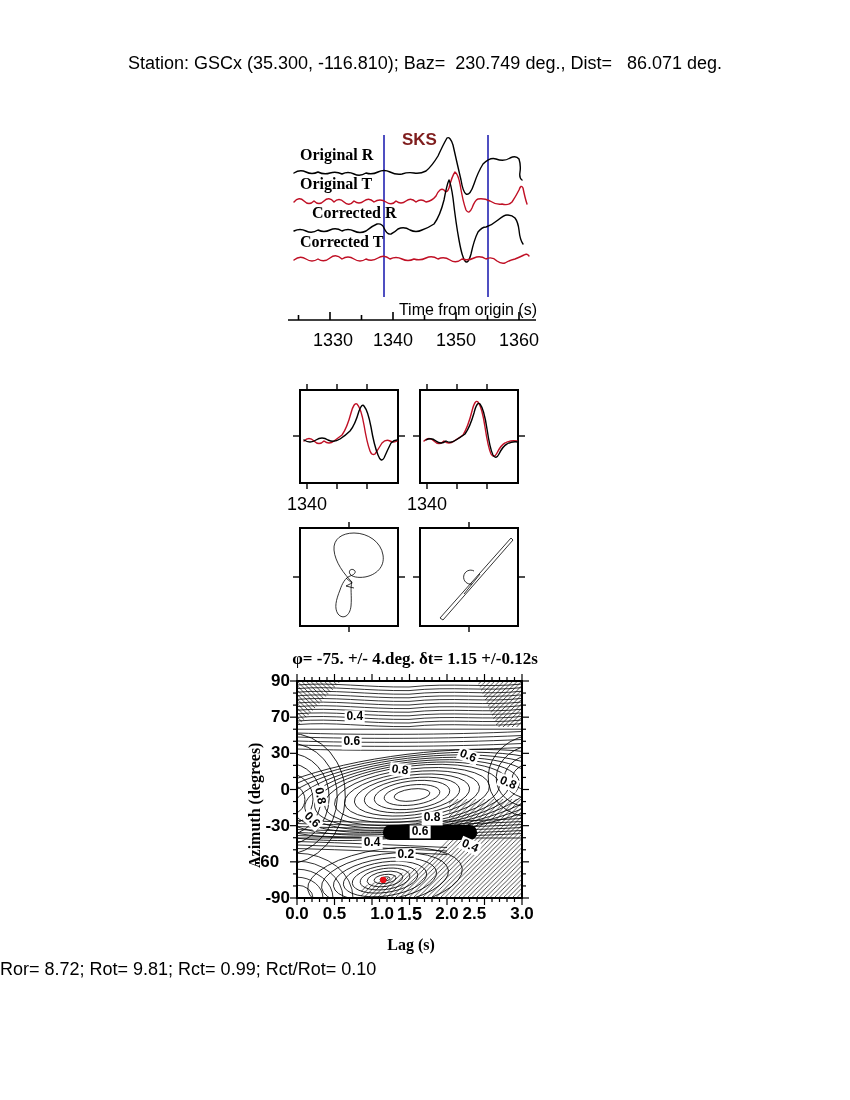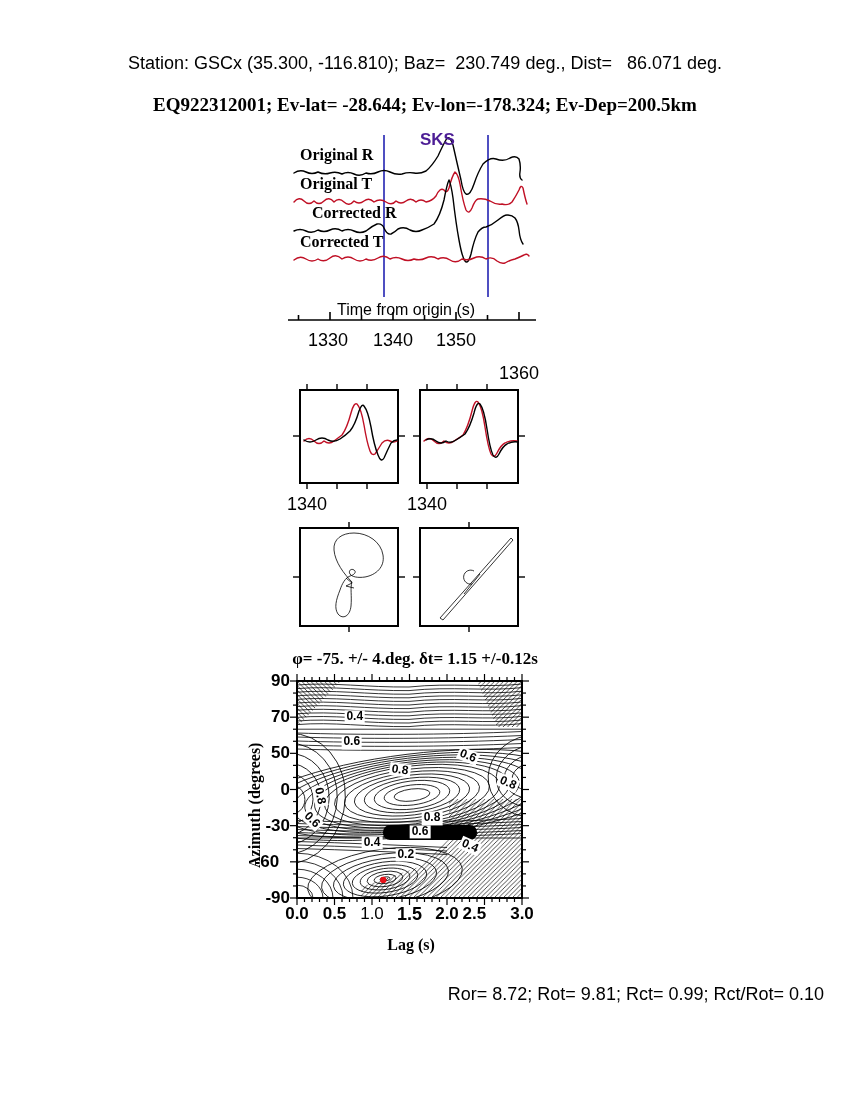--- a/index.html
+++ b/index.html
@@ -9,33 +9,32 @@
   .hdr1{left:0;top:53px;width:850px;text-align:center;font-size:18px;white-space:pre;}
   .hdr2{left:0;top:94px;width:850px;text-align:center;font-size:19px;font-weight:700;
         font-family:"Liberation Serif",serif;white-space:pre;}
   .trace-label{font:700 16px "Liberation Serif",serif;white-space:pre;}
   .phase{font:700 17px "Liberation Sans",sans-serif;}
   .axis-title{font-size:16px;white-space:pre;}
   .tick-num{font-size:18px;white-space:pre;}
   .serif-b{font-family:"Liberation Serif",serif;font-weight:700;}
   .ct-title{left:250px;top:649px;width:330px;text-align:center;font:700 17px "Liberation Serif",serif;white-space:pre;}
   .ct-label{font:700 12px "Liberation Sans",sans-serif;background:#fff;padding:0 2px;line-height:1.1;z-index:5;}
-  .footer{left:0;top:984px;width:824px;text-align:right;font-size:18px;white-space:pre;}
+  .footer{left:0;top:959px;width:824px;text-align:left;font-size:18px;white-space:pre;}
   svg{position:absolute;overflow:visible;}
   .frame{fill:none;stroke:#000;stroke-width:2;}
   .c{fill:none;stroke:#000;stroke-width:0.8;}
   .trace{fill:none;stroke-width:1.4;stroke-linecap:round;stroke-linejoin:round;}
 </style>
 </head>
 <body>
 
 <div class="page">
 
   <div class="abs hdr1">Station: GSCx (35.300, -116.810); Baz=  230.749 deg., Dist=   86.071 deg.</div>
-  <div class="abs hdr2">EQ922312001; Ev-lat= -28.644; Ev-lon=-178.324; Ev-Dep=200.5km</div>
 
   <svg style="left:280px;top:128px;" width="262" height="232" viewBox="0 0 262 232">
     <line x1="104" y1="7" x2="104" y2="169" stroke-width="1.6" stroke="#2323b2"></line>
     <line x1="208" y1="7" x2="208" y2="169" stroke-width="1.6" stroke="#2323b2"></line>
     <path class="trace" d="M14,45 Q20,41 26,44 T38,44 Q44,47 50,45 T62,46 Q68,43 74,46 T86,45 Q92,47 98,44 Q104,41 110,44 Q116,47 122,46 Q128,44 134,45 Q140,46 146,43 Q152,38 158,28 Q163,17 167,10 Q170,8 173,17 Q177,35 181,52 Q183,64 186,66 Q190,68 194,56 Q198,44 203,36 Q210,29 216,31 Q224,34 230,30 Q236,27 239,31 Q241,37 240,44 Q239,50 242,52" stroke="#000000"></path>
     <path class="trace" d="M14,74 Q19,68 24,73 T34,73 Q39,78 44,73 T54,74 Q59,69 64,74 T74,73 Q79,77 84,73 T94,74 Q100,70 106,74 T116,73 Q121,77 126,73 T136,74 Q141,70 146,74 Q152,73 156,68 Q160,59 164,62 Q167,66 169,60 Q172,48 175,44 Q178,46 180,56 Q183,74 186,82 Q189,87 192,80 Q195,72 198,71 Q204,70 210,73 Q216,77 222,76 Q228,78 232,74 Q236,68 239,62 Q241,56 243,60 Q245,70 247,76" stroke="#c01025"></path>
     <path class="trace" d="M14,103 Q20,100 26,103 T38,102 Q44,105 50,102 T62,103 Q68,100 74,103 Q80,106 86,103 Q92,98 97,96 Q102,95 104,100 Q107,107 111,106 Q115,104 118,101 Q124,98 130,102 Q136,105 142,102 Q148,100 154,96 Q160,88 164,72 Q167,56 169,52 Q171,56 173,70 Q176,96 179,112 Q182,129 185,133 Q188,137 191,126 Q194,112 198,104 Q202,99 206,99 Q212,97 218,92 Q224,87 227,87 Q232,87 235,90 Q238,94 239,102 Q240,112 243,116" stroke="#000000"></path>
     <path class="trace" d="M14,132 Q20,127 26,131 T38,131 Q44,135 50,130 T62,131 Q68,127 74,131 T86,131 Q92,134 98,130 T110,131 Q116,128 122,131 T134,131 Q140,133 146,130 T158,131 Q164,128 170,132 T182,131 Q188,133 194,130 T206,131 Q212,128 217,133 Q221,136 225,135 Q230,132 235,131 Q240,129 244,127 Q247,125 249,128" stroke="#c01025"></path>
     <g stroke="#000" stroke-width="1.6">
       <line x1="8" y1="192" x2="256" y2="192"></line>
@@ -46,27 +45,27 @@
       <line x1="18.5" y1="187" x2="18.5" y2="192"></line>
         <line x1="81.5" y1="187" x2="81.5" y2="192"></line>
       <line x1="144.5" y1="187" x2="144.5" y2="192"></line>
         <line x1="207.5" y1="187" x2="207.5" y2="192"></line>
     </g>
   </svg>
   <div class="abs trace-label" style="left:300px;top:146px;">Original R</div>
   <div class="abs trace-label" style="left:300px;top:175px;">Original T</div>
   <div class="abs trace-label" style="left:300px;top:204px;margin-left:12px;">Corrected R</div>
   <div class="abs trace-label" style="left:300px;top:233px;">Corrected T</div>
-  <div class="abs phase" style="left:420px;top:130px;color:#4c1d95;">SKS</div>
-  <div class="abs axis-title" style="left:337px;top:301px;width:200px;text-align:left;">Time from origin (s)</div>
+  <div class="abs phase" style="left:402px;top:130px;color:#7f1d1d;">SKS</div>
+  <div class="abs axis-title" style="left:337px;top:301px;width:200px;text-align:right;">Time from origin (s)</div>
   <div id="wf-ticklabels">
-      <span class="abs tick-num" style="left: 298px; top: 330px; width: 60px; text-align: center;">1330</span>
+      <span class="abs tick-num" style="left: 313px; top: 330px; width: 60px; text-align: left;">1330</span>
       <span class="abs tick-num" style="left: 363px; top: 330px; width: 60px; text-align: center;">1340</span>
       <span class="abs tick-num" style="left: 426px; top: 330px; width: 60px; text-align: center;">1350</span>
-      <span class="abs tick-num" style="left: 489px; top: 330px; width: 60px; text-align: center; margin-top: 33px;">1360</span>
+      <span class="abs tick-num" style="left: 489px; top: 330px; width: 60px; text-align: center;">1360</span>
     </div>
 
   <svg style="left:280px;top:383px;" width="262" height="136" viewBox="0 0 262 136">
     <rect class="frame" x="20" y="7" width="98" height="93"></rect>
     <rect class="frame" x="140" y="7" width="98" height="93"></rect>
     <g stroke="#000" stroke-width="1.4">
       <line x1="27" y1="1" x2="27" y2="7"></line>
         <line x1="57" y1="1" x2="57" y2="7"></line>
         <line x1="87" y1="1" x2="87" y2="7"></line>
       <line x1="27" y1="100" x2="27" y2="106"></line>
@@ -303,30 +302,30 @@
           <line x1="-7" y1="217" x2="0" y2="217"></line>
           <line x1="225" y1="217" x2="232" y2="217"></line>
         </g>
       <circle id="ct-dot" r="3.2" fill="#e81018" cx="86.25" cy="198.91666666666666"></circle>
     </g>
   </svg>
 
   <div id="ct-xlabels">
       <span class="abs tick-num" style="left: 275px; top: 904px; width: 44px; text-align: center; font-weight: 700; font-size: 17px;">0.0</span>
       <span class="abs tick-num" style="left: 312.5px; top: 904px; width: 44px; text-align: center; font-weight: 700; font-size: 17px;">0.5</span>
-      <span class="abs tick-num" style="left: 350px; top: 904px; width: 44px; text-align: center; font-weight: 400; font-size: 17px;">1.0</span>
+      <span class="abs tick-num" style="left: 350px; top: 904px; width: 44px; text-align: right; font-weight: 700; font-size: 17px;">1.0</span>
       <span class="abs tick-num" style="left: 387.5px; top: 904px; width: 44px; text-align: center; font-weight: 700; font-size: 18px;">1.5</span>
       <span class="abs tick-num" style="left: 425px; top: 904px; width: 44px; text-align: center; font-weight: 700; font-size: 17px;">2.0</span>
       <span class="abs tick-num" style="left: 462.5px; top: 904px; width: 44px; text-align: left; font-weight: 700; font-size: 17px;">2.5</span>
       <span class="abs tick-num" style="left: 500px; top: 904px; width: 44px; text-align: center; font-weight: 700; font-size: 17px;">3.0</span>
     </div>
   <div id="ct-ylabels">
       <span class="abs tick-num" style="left: 244px; top: 671px; width: 46px; text-align: right; font-weight: 700; font-size: 17px;">90</span>
       <span class="abs tick-num" style="left: 244px; top: 707.167px; width: 46px; text-align: right; font-weight: 700; font-size: 17px;">70</span>
-      <span class="abs tick-num" style="left: 244px; top: 743.333px; width: 46px; text-align: right; font-weight: 700; font-size: 17px;">50</span>
+      <span class="abs tick-num" style="left: 244px; top: 743.333px; width: 46px; text-align: right; font-weight: 700; font-size: 17px;">30</span>
       <span class="abs tick-num" style="left: 244px; top: 779.5px; width: 46px; text-align: right; font-weight: 700; font-size: 17px;">0</span>
       <span class="abs tick-num" style="left: 244px; top: 815.667px; width: 46px; text-align: right; font-weight: 700; font-size: 17px;">-30</span>
       <span class="abs tick-num" style="left: 244px; top: 851.833px; width: 46px; text-align: center; font-weight: 700; font-size: 17px;">-60</span>
       <span class="abs tick-num" style="left: 244px; top: 888px; width: 46px; text-align: right; font-weight: 700; font-size: 17px;">-90</span>
     </div>
   <div id="ct-inline">
       <span class="abs ct-label" style="left: 354.75px; top: 717.167px; transform: translate(-50%, -50%) rotate(0deg);">0.4</span>
       <span class="abs ct-label" style="left: 351.75px; top: 742.483px; transform: translate(-50%, -50%) rotate(0deg);">0.6</span>
       <span class="abs ct-label" style="left: 468px; top: 755.744px; transform: translate(-50%, -50%) rotate(22deg);">0.6</span>
       <span class="abs ct-label" style="left: 399.75px; top: 770.211px; transform: translate(-50%, -50%) rotate(8deg);">0.8</span>

